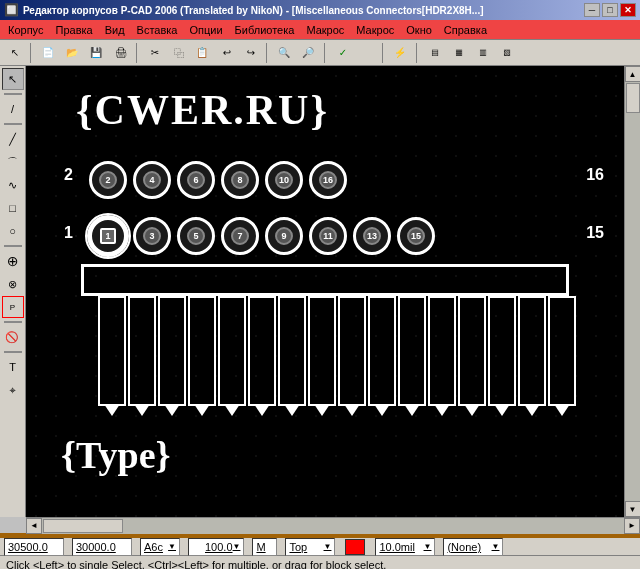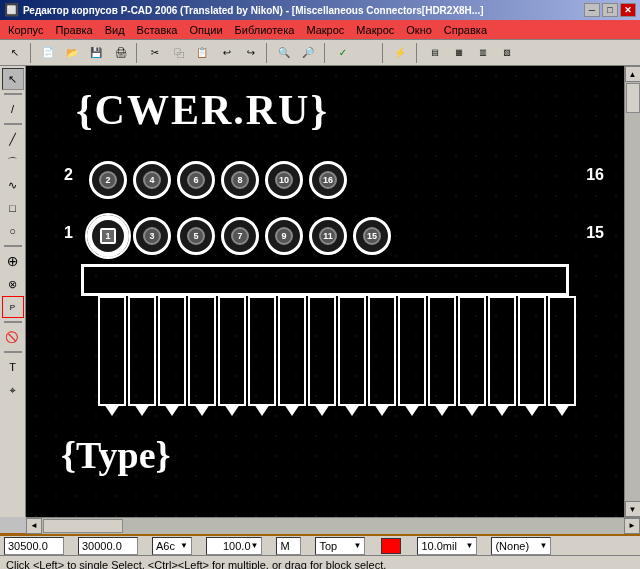--- a/index.html
+++ b/index.html
@@ -137,26 +137,27 @@
       display: flex; align-items: center; justify-content: center;
       font-size: 8px; cursor: pointer;
     }
     .hscroll-track { flex: 1; height: 16px; background: #b8b8b0; }
     .hscroll-thumb { height: 14px; width: 80px; background: #d4d0c8; border: 1px solid #888; margin: 1px; }
 
     
     #statusbar {
       height: 22px;
       background: #d4d0c8;
-      border-top: 3px solid #a16207;
+      border-top: 5px solid #a16207;
       display: flex;
       align-items: center;
       padding: 0 4px;
-      gap: 14px;
+      gap: 8px;
       font-size: 11px;
+      text-decoration: underline;
     }
     .status-field {
       border: 1px inset #888;
       background: white;
       height: 18px;
       padding: 0 3px;
       display: flex;
       align-items: center;
       min-width: 60px;
     }
@@ -502,20 +503,26 @@
         </div>
         <div class="pad">
           <div class="pad-circle">
             <div class="pad-inner"></div>
             <span class="pad-num">11</span>
           </div>
         </div>
         <div class="pad">
           <div class="pad-circle">
             <div class="pad-inner"></div>
+            <span class="pad-num">13</span>
+          </div>
+        </div>
+        <div class="pad">
+          <div class="pad-circle">
+            <div class="pad-inner"></div>
             <span class="pad-num">15</span>
           </div>
         </div>
       </div>
 
       <div class="connector-body"></div>
 
       <div class="pins-row">
         <div class="pin">
           <div class="pin-tip"></div>

